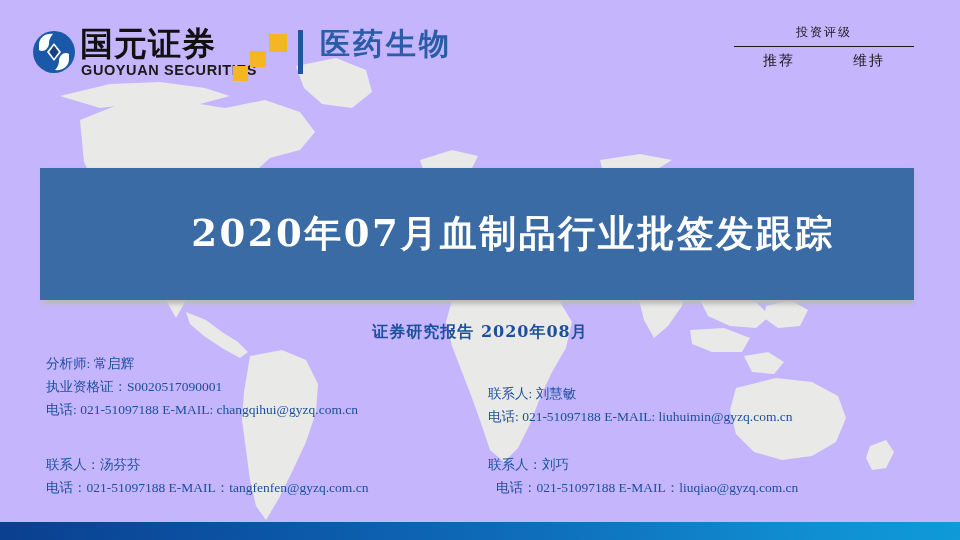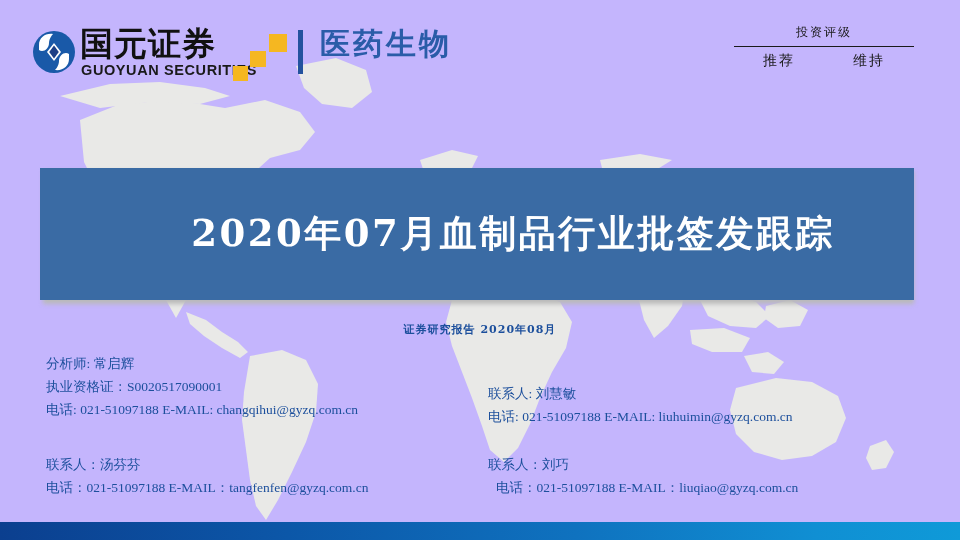--- a/index.html
+++ b/index.html
@@ -85,21 +85,21 @@
     font-family:"DejaVu Serif","Liberation Serif",serif;
     font-weight:700;font-size:37px;color:#ffffff;letter-spacing:2.5px;
     white-space:nowrap;
     margin-left:36px;
   }
 
   
   .subtitle{
     position:absolute;left:0;top:322px;width:960px;text-align:center;
     font-family:"DejaVu Serif","Liberation Serif",serif;
-    font-weight:700;font-size:11px;color:#1c4f9c;letter-spacing:1px;
+    font-weight:700;font-size:16px;color:#1c4f9c;letter-spacing:1px;
   }
 
   
   .contacts{position:absolute;left:0;top:352px;width:960px;height:160px;}
   .col{position:absolute;top:0;}
   .col.left{left:46px;width:440px;}
   .col.right{left:488px;width:450px;}
   .line{
     font-family:Liberation Serif, serif;
     font-size:13.5px;color:#1c4f9c;line-height:23px;white-space:nowrap;

